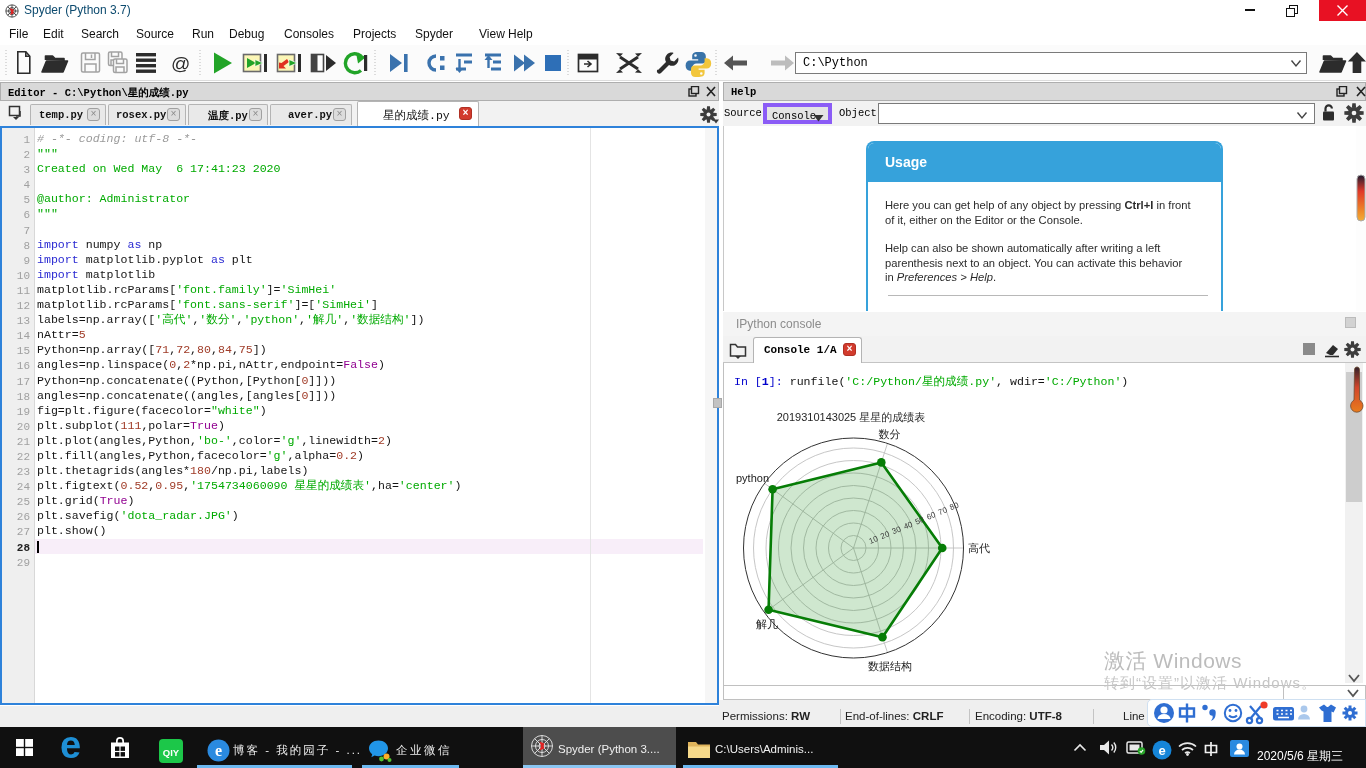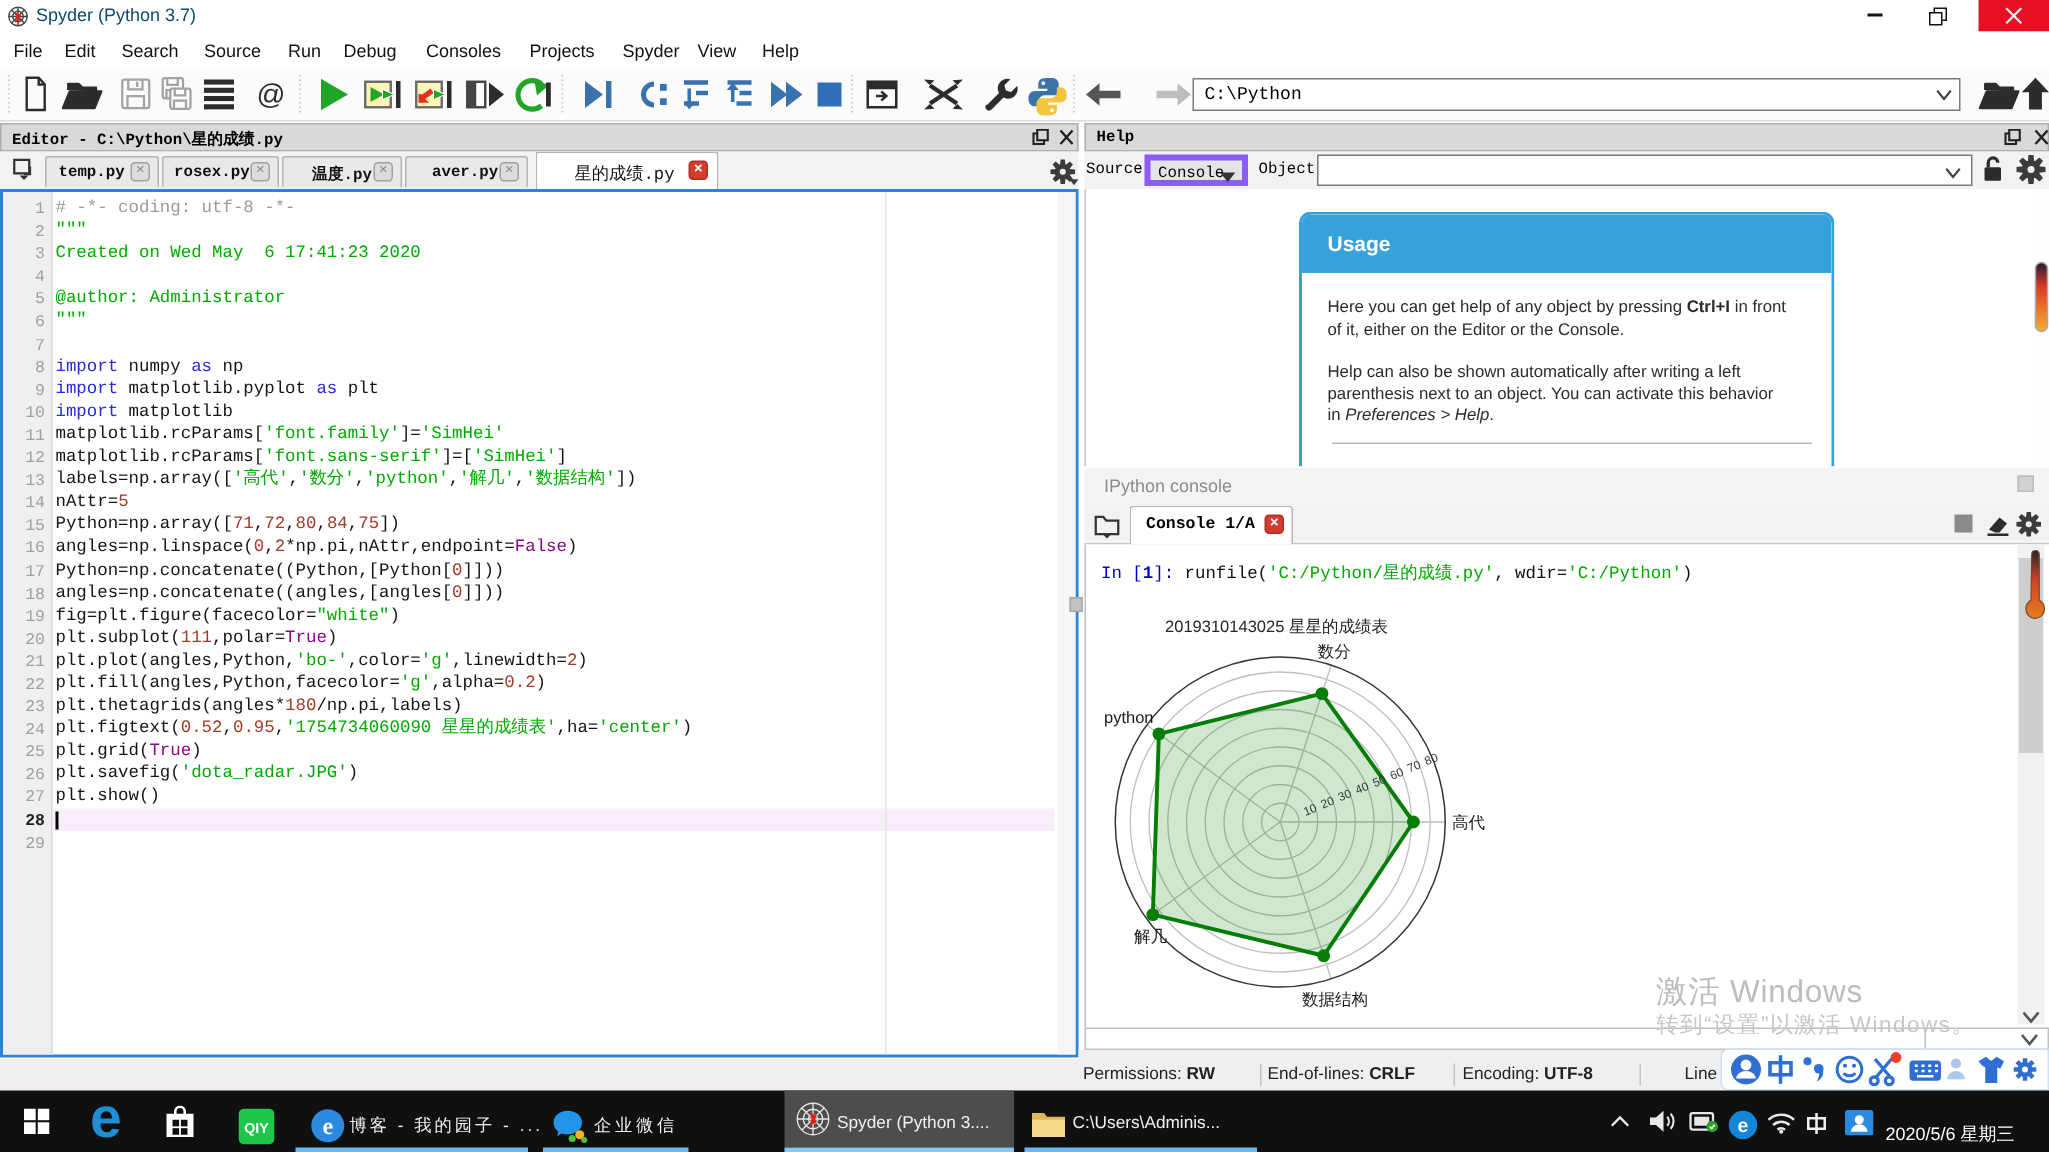--- a/index.html
+++ b/index.html
@@ -24,21 +24,21 @@
 .tabx{display:inline-block;width:13px;height:13px;background:#dcdcdc;border:1px solid #a0a0a0;border-radius:3px;color:#8a8a8a;font-size:10px;line-height:12px;text-align:center;vertical-align:-2px;}
 
 #editor{left:0;top:126px;width:719px;height:579px;background:#fff;border:2px solid #2e82da;}
 #gutter{left:2px;top:128px;width:33px;height:575px;background:#efefef;border-right:1px solid #d8d8d8;}
 #lnums{position:absolute;right:4px;top:5px;text-align:right;font-family:"Liberation Mono",monospace;font-size:11px;line-height:15.1px;color:#a0a0a0;}
 #code{left:37px;top:131px;width:660px;font-family:"Liberation Mono",monospace;font-size:11.6px;line-height:15.1px;color:#141414;}
 #code div{white-space:pre;height:15.1px;}
 #colline{left:590px;top:128px;width:1px;height:575px;background:#e4e4e4;}
 #curline{left:35px;top:539px;width:668px;height:15px;background:#f8eef9;}
 #edscroll{left:705px;top:128px;width:12px;height:575px;background:#f6f6f6;}
-.c-com{color:#9a9a9a;}
+.c-com{color:#9a9a9a;font-style:italic;}
 .c-str{color:#00aa00;}
 .c-kw{color:#2a2ad2;}
 .c-num{color:#a03c28;}
 .c-bi{color:#900090;}
 
 #helprow{left:723px;top:101px;width:643px;height:25px;background:#f2f2f2;font-family:"Liberation Mono",monospace;font-size:10.5px;color:#000;}
 #helpbody{left:723px;top:126px;width:643px;height:185px;background:#fff;border-left:1px solid #c8c8c8;}
 #usage{left:866px;top:141px;width:357px;height:170px;border:2px solid #36a2db;border-bottom:none;border-radius:8px 8px 0 0;background:#fff;overflow:hidden;}
 #usagehdr{left:0;top:0;width:353px;height:39px;background:#36a2db;border-radius:5px 5px 0 0;color:#fff;font-size:14px;font-weight:bold;padding:11px 0 0 17px;}
 #usagetext{left:17px;top:55px;width:336px;font-size:11.2px;color:#2b2b2b;line-height:14.5px;}
@@ -86,21 +86,21 @@
 <div class="abs" id="menubar">
 <span style="left:9px">File</span>
       <span style="left:43px">Edit</span>
       <span style="left:81px">Search</span>
       <span style="left:136px">Source</span>
       <span style="left:192px">Run</span>
       <span style="left:229px">Debug</span>
       <span style="left:284px">Consoles</span>
       <span style="left:353px">Projects</span>
       <span style="left:415px">Spyder</span>
-      <span style="left:465px">View</span>
+      <span style="left:479px">View</span>
       <span style="left:508px">Help</span>
 </div>
 
 <div class="abs" id="toolbar"></div>
 <svg class="abs" style="left:0;top:45px" width="1366" height="36" viewBox="0 0 1366 36">
 <g fill="none" stroke="#2c2c2c" stroke-width="1.6">
 <path d="M17.8 6.8 h8 l4 4.5 v17 h-12 z"></path>
         <path d="M25.8 6.8 v4.5 h4"></path>
 </g>
 <path d="M42 27 l4.5-11 h21 l-4.5 11 z M45.5 15 v-4 h7 l2.5 2.5 h9 v2.5" fill="#2c2c2c" stroke="#2c2c2c" stroke-width="1.6" stroke-linejoin="round"></path>

